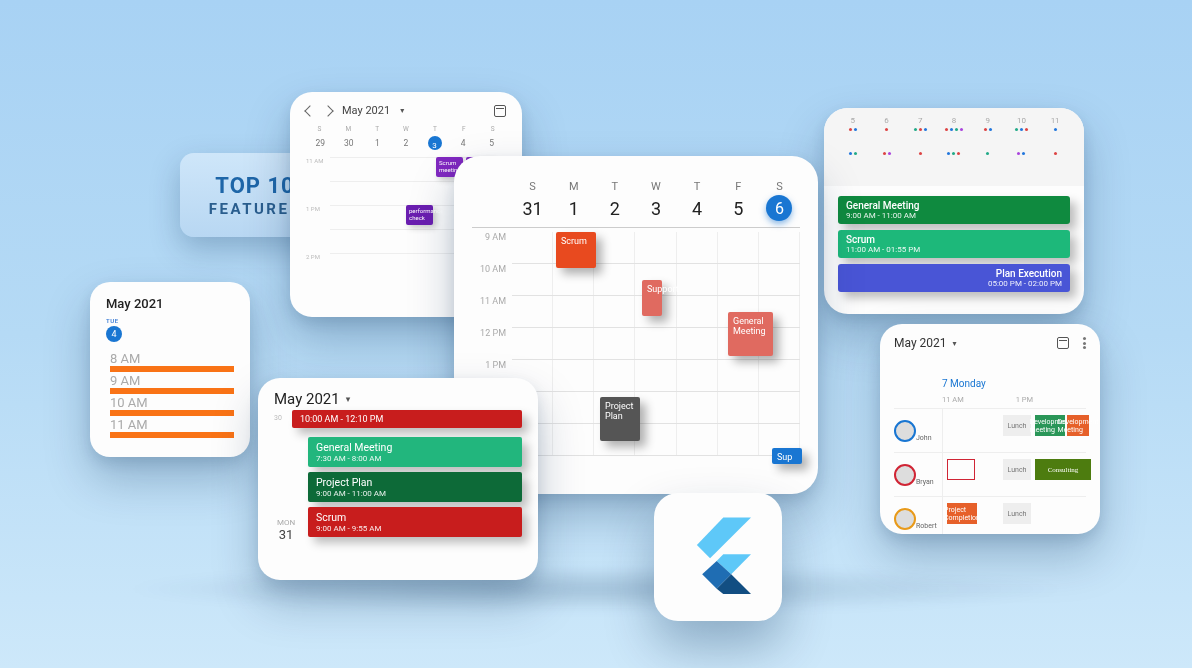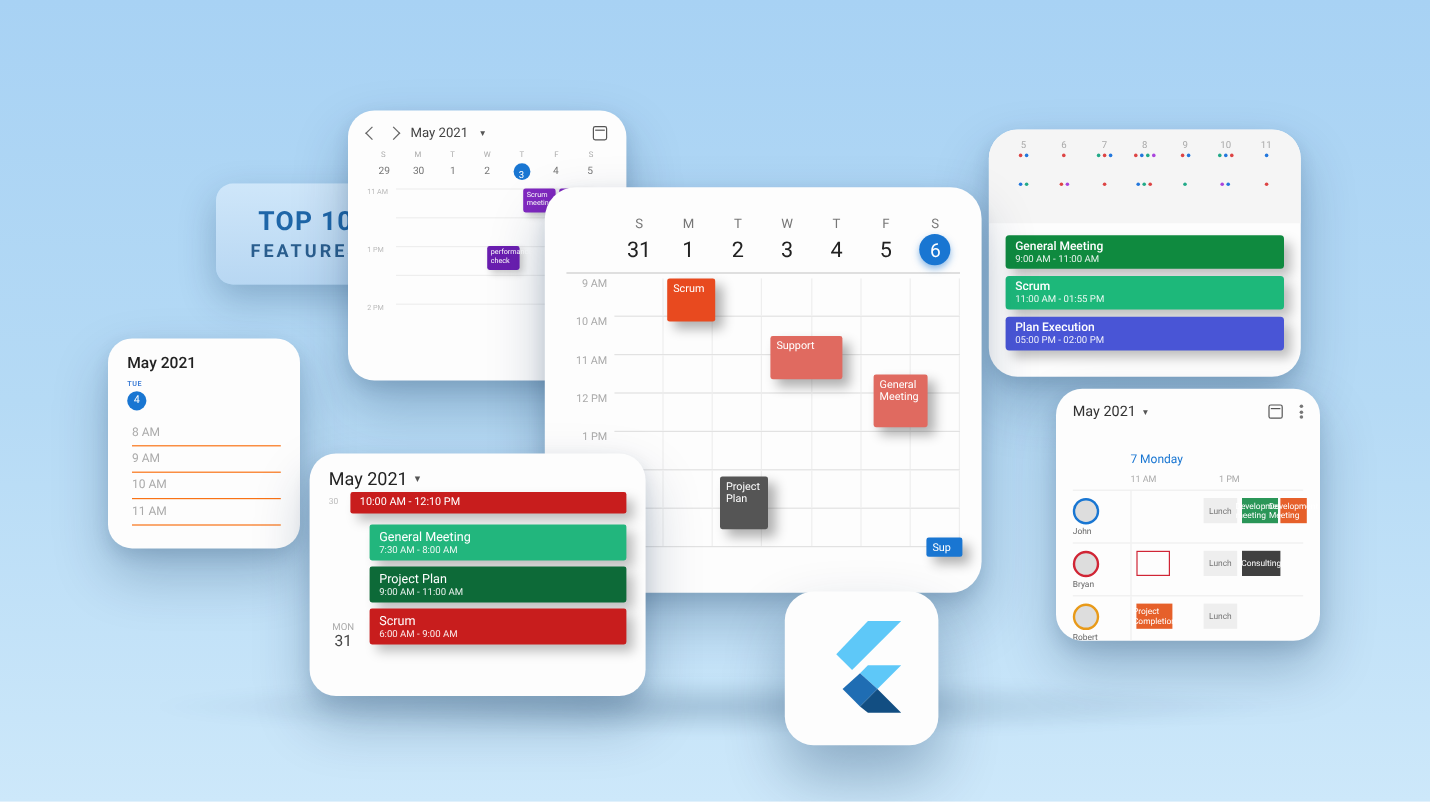--- a/index.html
+++ b/index.html
@@ -32,21 +32,21 @@
   }
   .badge .t1 { font-size: 22px; letter-spacing: 1px; }
   .badge .t2 { font-size: 15px; letter-spacing: 2.5px; margin-top: 2px; color:#2a5e8e;}
 
   
   .c1 { left: 90px; top: 282px; width: 160px; height: 175px; border-radius: 20px; padding: 14px 16px 10px 16px; display:flex; flex-direction:column; }
   .c1 .title { font-size: 13px; color:#222; font-weight:500; }
   .c1 .lab   { font-size: 6px; color:#3a7bd5; margin-top:6px; font-weight:600; letter-spacing:.5px;}
   .c1 .chip  { width:16px; height:16px; border-radius:50%; background:#1976d2; color:#fff; font-size:9px; display:flex; align-items:center; justify-content:center; margin-top:2px;}
   .c1 .slots { flex:1; margin-top:8px; padding-left:4px;}
-  .c1 .slot  { font-size:10px; color:#aaa; height:22px; border-bottom:1px solid #f97316; display:flex; align-items:center;}
+  .c1 .slot  { font-size:13px; color:#aaa; height:22px; border-bottom:6px solid #f97316; display:flex; align-items:center;}
 
   
   .c2 { left: 290px; top: 92px; width: 232px; height: 225px; border-radius: 22px; padding: 12px 16px; }
   .c2 .hdr { display:flex; align-items:center; gap:10px; font-size:11px; color:#444;}
   .c2 .chev { width:8px; height:8px; border-left:1.5px solid #666; border-bottom:1.5px solid #666; transform:rotate(45deg);}
   .c2 .chev.r{ transform:rotate(225deg);}
   .c2 .cal-ico{ margin-left:auto; width:12px; height:12px; border:1.2px solid #555; border-radius:2px; position:relative; }
   .c2 .cal-ico::before{content:""; position:absolute; top:2px; left:1px; right:1px; height:1px; background:#555;}
   .c2 .dow{ display:grid; grid-template-columns:repeat(7,1fr); font-size:6.5px; color:#aaa; text-align:center; margin-top:8px; gap:0 2px;}
   .c2 .dates{display:grid; grid-template-columns:repeat(7,1fr); font-size:8.5px; color:#777; text-align:center; margin-top:2px; align-items:center;}
@@ -69,51 +69,51 @@
   .c3 .dates{ display:grid; grid-template-columns:40px repeat(7,1fr); font-size:18px; text-align:center; color:#222; align-items:center; margin-top:2px; padding-bottom:6px; border-bottom:1px solid #ccc;}
   .c3 .today{ width:26px;height:26px;border-radius:50%;background:#1976d2;color:#fff;font-size:16px;display:flex;align-items:center;justify-content:center;margin:0 auto;box-shadow:0 3px 6px rgba(25,118,210,.5);}
   .c3 .area { position:relative; margin-top:4px;}
   .c3 .lcol { position:absolute; left:0; top:0; width:40px;}
   .c3 .tlab { font-size:9px; color:#aaa; height:32px; text-align:right; padding-right:6px;}
   .c3 .gwrap{ margin-left:40px;}
   .c3 .grow { height:32px; border-bottom:1px solid #e2e2e2; display:grid; grid-template-columns:repeat(7,1fr);}
   .c3 .grow>div{ border-right:1px solid #eee;}
   .c3 .ev   { position:absolute; font-size:9px; color:#fff; padding:4px 5px; border-radius:2px; box-shadow:6px 6px 10px rgba(0,0,0,.3);}
   .e-scrum  { background:#e84a1f; left:84px;  top:0px;  width:40px; height:36px;}
-  .e-support{ background:#e06a60; left:170px; top:48px; width:60px; height:36px;}
+  .e-support{ background:#e06a60; left:170px; top:48px; width:20px; height:36px;}
   .e-genmtg { background:#e06a60; left:256px; top:80px; width:45px; height:44px; font-size:8.5px;}
   .e-projpl { background:#555;    left:128px; top:165px;width:40px; height:44px; font-size:8.5px;}
   .e-sup2   { background:#1976d2; left:300px; top:216px;width:30px; height:16px; font-size:8px; padding:1px 3px;}
 
   
   .c4 { left: 824px; top: 108px; width: 260px; height: 206px; border-radius: 24px; padding:0; overflow:hidden;}
   .c4 .dotgrid{ height:78px; background:#f5f5f5; display:grid; grid-template-columns:repeat(7,1fr); grid-template-rows:1fr 1fr; padding:8px 14px; gap:4px;}
   .c4 .cell  { display:flex; flex-direction:column; align-items:center; font-size:8px; color:#aaa;}
   .c4 .dots  { display:flex; gap:2px; margin-top:3px;}
   .c4 .dot   { width:3px; height:3px; border-radius:50%;}
   .dR{background:#d44;} .dB{background:#27d;} .dG{background:#2a8;} .dP{background:#a4d;}
   .c4 .evlist{ padding:10px 14px 14px 14px; display:flex; flex-direction:column; gap:6px;}
   .c4 .bar   { border-radius:3px; padding:4px 8px; color:#fff; box-shadow:6px 6px 10px rgba(0,0,0,.25);}
   .c4 .bar .tt{ font-size:10px; font-weight:500;}
   .c4 .bar .st{ font-size:8px; opacity:.9;}
-  .bga{ background:#0f8a3f;} .bgb{ background:#1db87a;} .bgc{ background:#4955d6;}
+  .bga{ background:#0f8a3f;} .bgb{ background:#1db87a;} .bgc{ background:#4955d6;text-align:right;}
 
   
   .c5 { left: 880px; top: 324px; width: 220px; height: 210px; border-radius: 22px; padding:12px 14px; overflow: hidden;}
   .c5 .hdr  { display:flex; align-items:center; font-size:12px; color:#333; gap:6px;}
   .c5 .tri  { font-size:8px; color:#555;}
   .c5 .cal-ico{ margin-left:auto; width:12px;height:12px;border:1.2px solid #555;border-radius:2px;position:relative;}
   .c5 .cal-ico::before{content:"";position:absolute;top:2px;left:1px;right:1px;height:1px;background:#555;}
   .c5 .kebab{ width:3px; height:12px; display:flex; flex-direction:column; justify-content:space-between; margin-left:8px;}
   .c5 .kebab span{width:3px;height:3px;border-radius:50%;background:#777;}
   .c5 .daylab{ font-size:10px; color:#1976d2; margin:28px 0 6px 48px;}
   .c5 .timerow{ display:flex; font-size:7.5px; color:#aaa; margin-left:48px; gap:26px;}
   .c5 .rows { position:relative; margin-top:4px;}
   .c5 .row  { display:flex; align-items:center; height:44px; border-top:1px solid #eee;}
-  .c5 .avwrap{ width:48px; display:flex; flex-direction:column; align-items:flex-start;}
+  .c5 .avwrap{ width:48px; display:flex; flex-direction:row; align-items:flex-end;}
   .c5 .av   { width:22px;height:22px;border-radius:50%;border:2px solid; background:#ddd;}
   .c5 .av.a{border-color:#1976d2;} .c5 .av.b{border-color:#d02535;} .c5 .av.c{border-color:#e89a1a;}
   .c5 .nm   { font-size:7px; color:#666; margin-top:2px;}
   .c5 .slots5{ flex:1; position:relative; height:100%; border-left:1px solid #eee;}
   .c5 .cell5{ position:absolute; top:6px; bottom:16px; font-size:7px; display:flex; align-items:center; justify-content:center; color:#fff;}
   .lunch{ background:#eee; color:#777 !important;}
 
   
   .c6 { left: 258px; top: 378px; width: 280px; height: 202px; border-radius: 22px; padding:12px 16px;}
   .c6 .hdr{ font-size:15px; color:#222; display:flex; align-items:center; gap:6px;}
@@ -454,21 +454,21 @@
           <div class="cell5" style="left: 124px; width: 22px; background: rgb(230, 96, 42);">Development Meeting</div>
         </div>
       </div>
       <div class="row">
         <div class="avwrap">
           <div class="av b"></div>
           <div class="nm">Bryan</div>
         </div>
         <div class="slots5">
           <div class="cell5 lunch" style="left: 60px; width: 28px;">Lunch</div>
-          <div class="cell5" style="left: 92px; width: 32px; background: #404040;">Consulting</div>
+          <div class="cell5" style="left: 92px; width: 56px; background: #4d7c0f; font-family: Liberation Serif, serif;">Consulting</div>
           <div class="cell5" style="left: 4px; width: 28px; border: 1.5px solid rgb(208, 37, 53); background: transparent;"></div>
         </div>
       </div>
       <div class="row">
         <div class="avwrap">
           <div class="av c"></div>
           <div class="nm">Robert</div>
         </div>
         <div class="slots5">
           <div class="cell5" style="left: 4px; width: 30px; background: rgb(230, 96, 42);">Project Completion</div>
@@ -502,21 +502,21 @@
         <div class="bar br2">
           <div class="tt">General Meeting</div>
           <div class="st">7:30 AM - 8:00 AM</div>
         </div>
         <div class="bar br3">
           <div class="tt">Project Plan</div>
           <div class="st">9:00 AM - 11:00 AM</div>
         </div>
         <div class="bar br4">
           <div class="tt">Scrum</div>
-          <div class="st">6:00 AM - 9:00 AM</div>
+          <div class="st">9:00 AM - 9:55 AM</div>
         </div>
       </div>
   </div>
 </div>
 
 <div class="card c7">
   <svg viewBox="0 0 100 120">
     <polygon points="58,0 100,0 38,62 18,42" fill="#5ec8f8"></polygon>
     <polygon points="58,56 100,56 70,86 48,66" fill="#5ec8f8"></polygon>
     <polygon points="48,66 70,86 48,108 26,86" fill="#1f6db3"></polygon>

